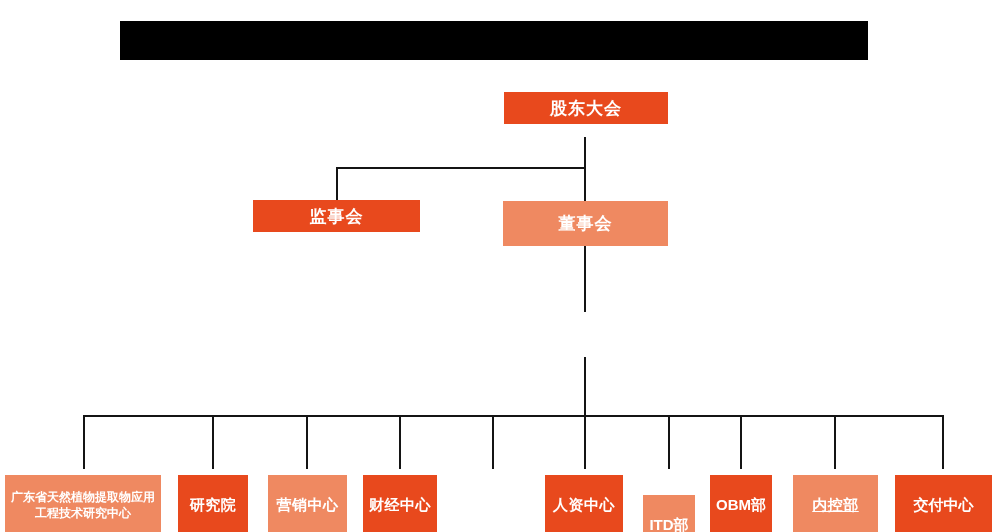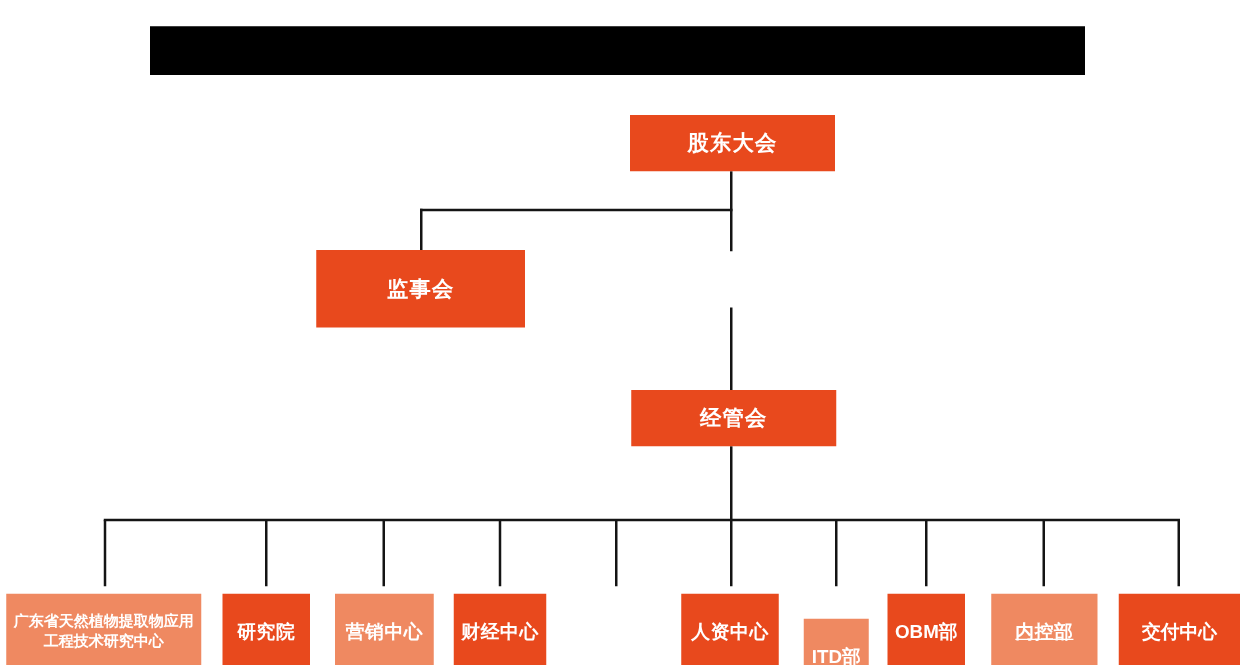--- a/index.html
+++ b/index.html
@@ -24,22 +24,22 @@
     align-items: center;
     justify-content: center;
     color: #ffffff;
     font-weight: bold;
     text-align: center;
     letter-spacing: 1px;
   }
   .dark  { background: var(--dark, #E8491D); }
   .light { background: var(--light, #EF8961); }
   .lvl-main { font-size: 17px; }
-  .n-shareholders { left: 504px; top: 92px;  width: 164px; height: 45px; font-family: Liberation Serif, serif; }
-  .n-supervisory  { left: 253px; top: 200px; width: 167px; height: 62px; }
+  .n-shareholders { left: 504px; top: 92px;  width: 164px; height: 32px; font-family: Liberation Serif, serif; }
+  .n-supervisory  { left: 253px; top: 200px; width: 167px; height: 32px; }
   .n-board        { left: 503px; top: 201px; width: 165px; height: 45px; }
   .n-management   { left: 505px; top: 312px; width: 164px; height: 45px; }
 
   .line { position: absolute; background: var(--line, #141414); }
   .l-v1   { left: 584px; top: 137px; width: 2px; height: 64px; }
   .l-h1   { left: 336px; top: 167px; width: 250px; height: 2px; }
   .l-v2   { left: 336px; top: 167px; width: 2px; height: 34px; }
   .l-v3   { left: 584px; top: 246px; width: 2px; height: 66px; }
   .l-v4   { left: 584px; top: 357px; width: 2px; height: 59px; }
   .l-h2   { left: 83px;  top: 415px; width: 861px; height: 2px; }
@@ -86,21 +86,21 @@
   <div class="line drop dr-4"></div>
   <div class="line drop dr-5"></div>
   <div class="line drop dr-6"></div>
   <div class="line drop dr-7"></div>
   <div class="line drop dr-8"></div>
   <div class="line drop dr-9"></div>
   <div class="line drop dr-10"></div>
 
   <div class="node dark lvl-main n-shareholders">股东大会</div>
   <div class="node dark lvl-main n-supervisory">监事会</div>
-  <div class="node dark lvl-main n-management">经管会</div>
+  <div class="node light lvl-main n-board">董事会</div>
 
   <div class="node light dept d-1">广东省天然植物提取物应用工程技术研究中心</div>
   <div class="node dark dept d-2">研究院</div>
   <div class="node light dept d-3">营销中心</div>
   <div class="node dark dept d-4">财经中心</div>
   <div class="node dark dept d-6">人资中心</div>
   <div class="node light dept d-7">ITD部</div>
   <div class="node dark dept d-8">OBM部</div>
   <div class="node light dept d-9">内控部</div>
   <div class="node dark dept d-10">交付中心</div>

